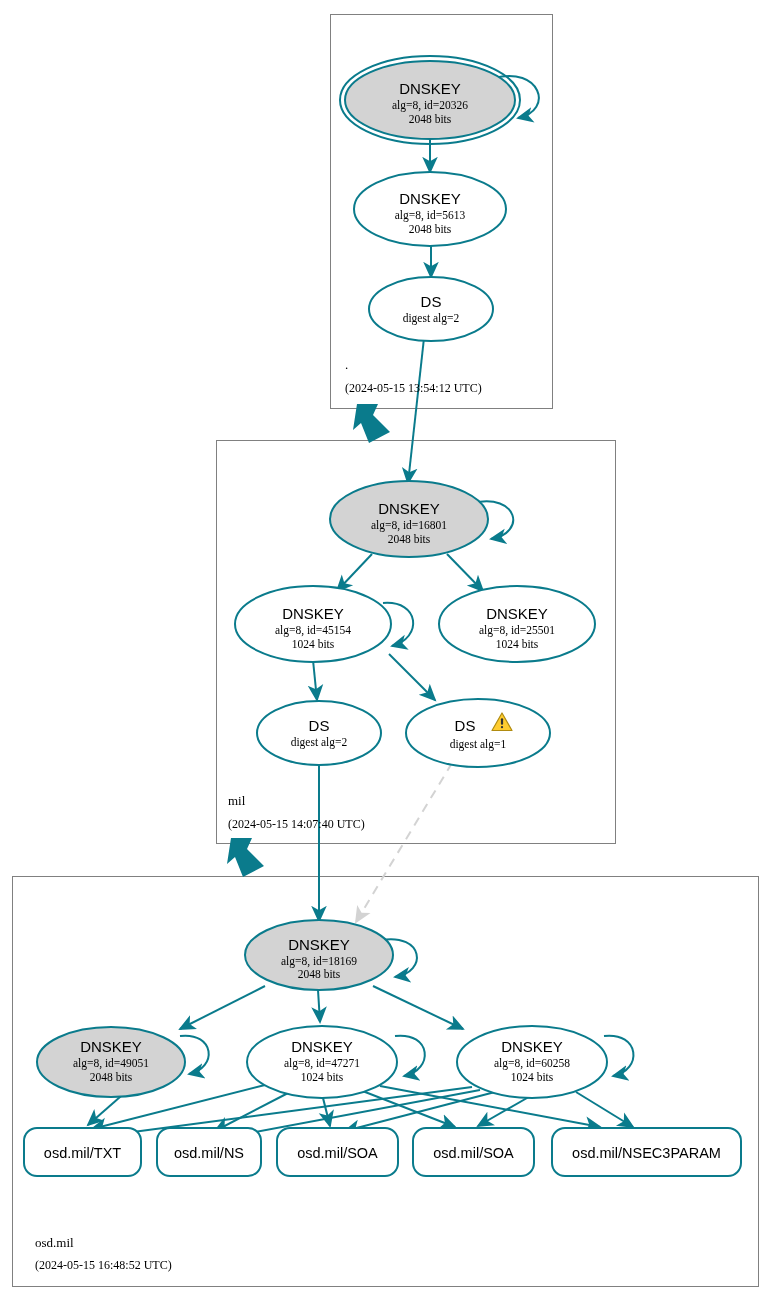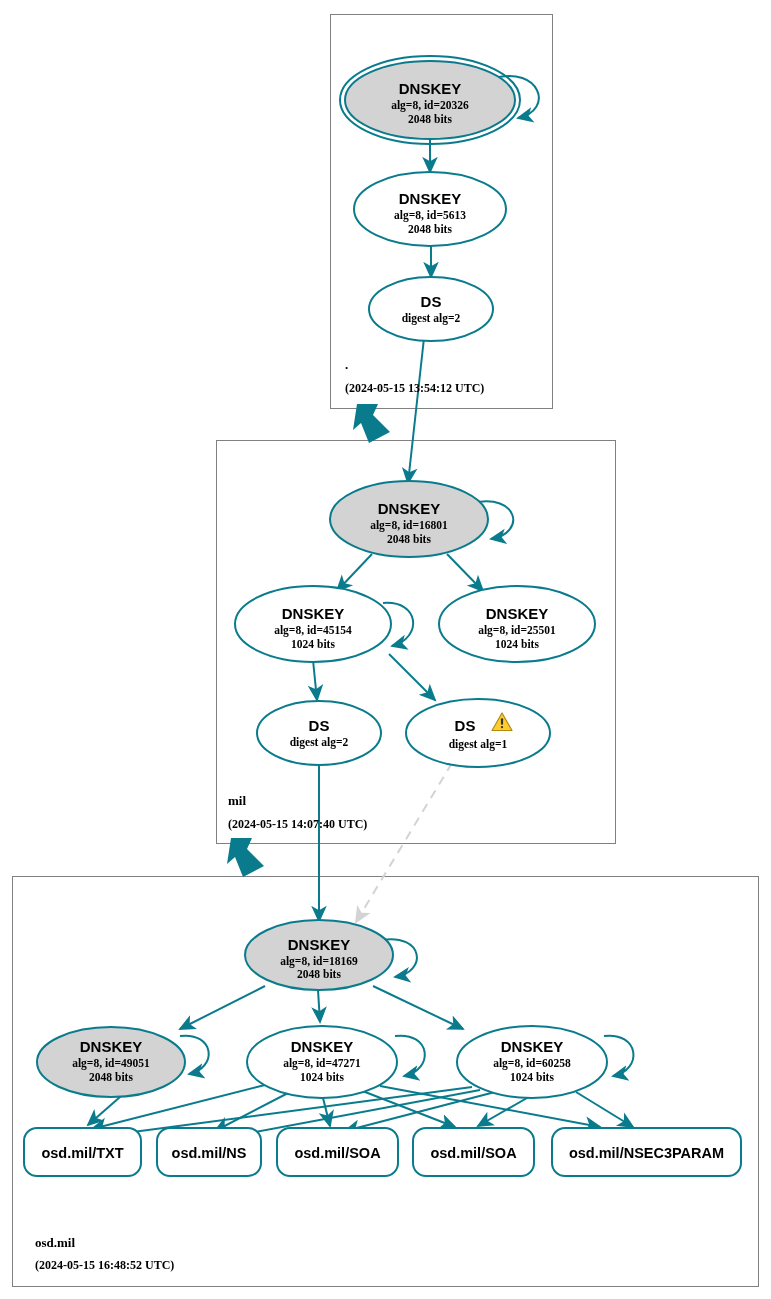--- a/index.html
+++ b/index.html
@@ -1,17 +1,17 @@
 <!DOCTYPE html>
 <html><head>
 <meta charset="utf-8">
 <style>
   html,body{margin:0;padding:0;background:#ffffff;}
   body{width:771px;height:1299px;overflow:hidden;font-family:"Liberation Sans",sans-serif;}
-  #stage{position:relative;width:770px;height:1299px;font-weight:bold;}
+  #stage{position:relative;width:770px;height:1299px;}
   svg{display:block;}
   .zonebox{fill:#ffffff;stroke:#808080;stroke-width:1;}
   .node-ell{fill:#ffffff;stroke:#0a7b8c;stroke-width:2;}
   .node-ell.secure{fill:#d3d3d3;}
   .rrbox{fill:#ffffff;stroke:#0a7b8c;stroke-width:2;}
   .edge{fill:none;stroke:#0a7b8c;stroke-width:2;}
   .edge-thick{fill:#0a7b8c;stroke:none;}
   .edge-dashed{fill:none;stroke:#d3d3d3;stroke-width:2;stroke-dasharray:9 7;}
   .t-title{font-family:"Liberation Sans",sans-serif;font-size:15px;fill:#000;text-anchor:middle;}
   .t-sub{font-family:"Liberation Serif",serif;font-size:11.5px;fill:#000;text-anchor:middle;}

